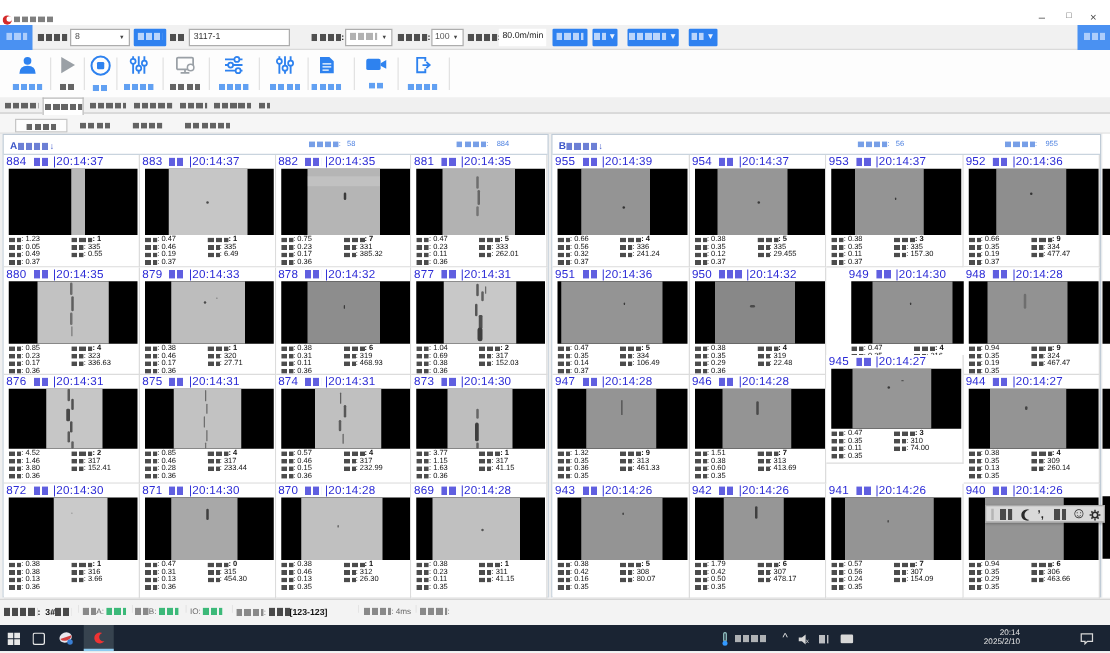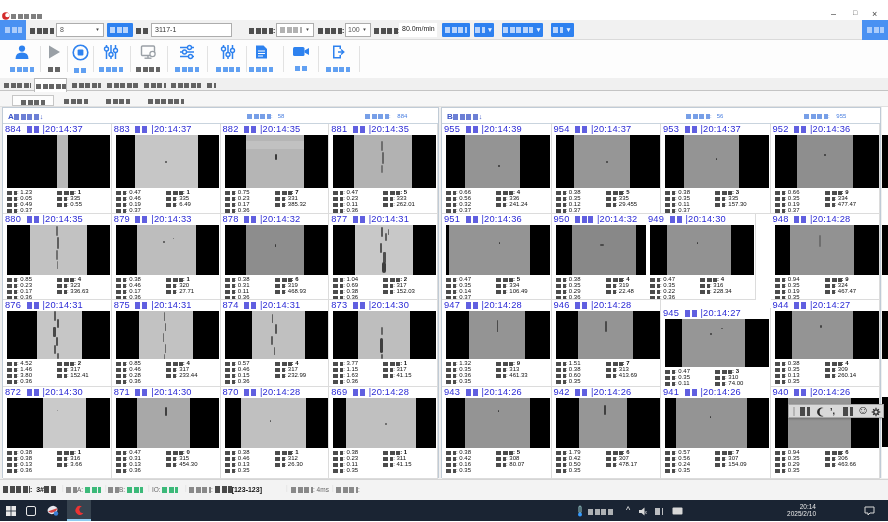--- a/index.html
+++ b/index.html
@@ -634,21 +634,21 @@
             <div><span class="z" style="width:10px;height:4px;"></span>: 0.29</div>
             <div><span class="z" style="width:10px;height:4px;"></span>: 0.36</div>
           </div>
           <div class="ic2">
             <div class="b"><span class="z" style="width:17px;height:4px;"></span>: 4</div>
             <div><span class="z" style="width:10px;height:4px;"></span>: 319</div>
             <div><span class="z" style="width:10px;height:4px;"></span>: 22.48</div>
           </div>
         </div>
       </div>
-      <div class="cell" style="left:204px;top:90px;width:109.5px;height:86px">
+      <div class="cell" style="left:235px;top:90px;width:109.5px;height:86px">
         <div class="chdr">949&nbsp;&nbsp;<span class="z" style="width:13px;height:7px;"></span> |20:14:30</div>
         <div class="cimg" style="height:50px;width:104.0px">
           <div class="gseg" style="left:16.5px;width:64.1px;background:#929292"></div>
           <div style="position:absolute;left:46.7px;top:17.0px;width:1.7px;height:1.7px;background:#3a3a3a;border-radius:1px"></div>
         </div>
         <div class="inf">
           <div class="ic1">
             <div><span class="z" style="width:10px;height:4px;"></span>: 0.47</div>
             <div><span class="z" style="width:10px;height:4px;"></span>: 0.35</div>
             <div><span class="z" style="width:10px;height:4px;"></span>: 0.22</div>
@@ -714,21 +714,21 @@
             <div><span class="z" style="width:10px;height:4px;"></span>: 0.60</div>
             <div><span class="z" style="width:10px;height:4px;"></span>: 0.35</div>
           </div>
           <div class="ic2">
             <div class="b"><span class="z" style="width:17px;height:4px;"></span>: 7</div>
             <div><span class="z" style="width:10px;height:4px;"></span>: 313</div>
             <div><span class="z" style="width:10px;height:4px;"></span>: 413.69</div>
           </div>
         </div>
       </div>
-      <div class="cell" style="left:219.0px;top:184px;width:109.5px;height:87px">
+      <div class="cell" style="left:219.0px;top:160px;width:109.5px;height:87px">
         <div class="chdr">945&nbsp;&nbsp;<span class="z" style="width:13px;height:7px;"></span> |20:14:27</div>
         <div class="cimg" style="height:48px;width:104.0px">
           <div class="gseg" style="left:16.5px;width:63.2px;background:#969696"></div>
           <div style="position:absolute;left:44.7px;top:14.0px;width:2.0px;height:2.0px;background:#3a3a3a;border-radius:1px"></div>
           <div style="position:absolute;left:56.4px;top:9.0px;width:1.2px;height:1.2px;background:#555;border-radius:1px"></div>
         </div>
         <div class="inf">
           <div class="ic1">
             <div><span class="z" style="width:10px;height:4px;"></span>: 0.47</div>
             <div><span class="z" style="width:10px;height:4px;"></span>: 0.35</div>

